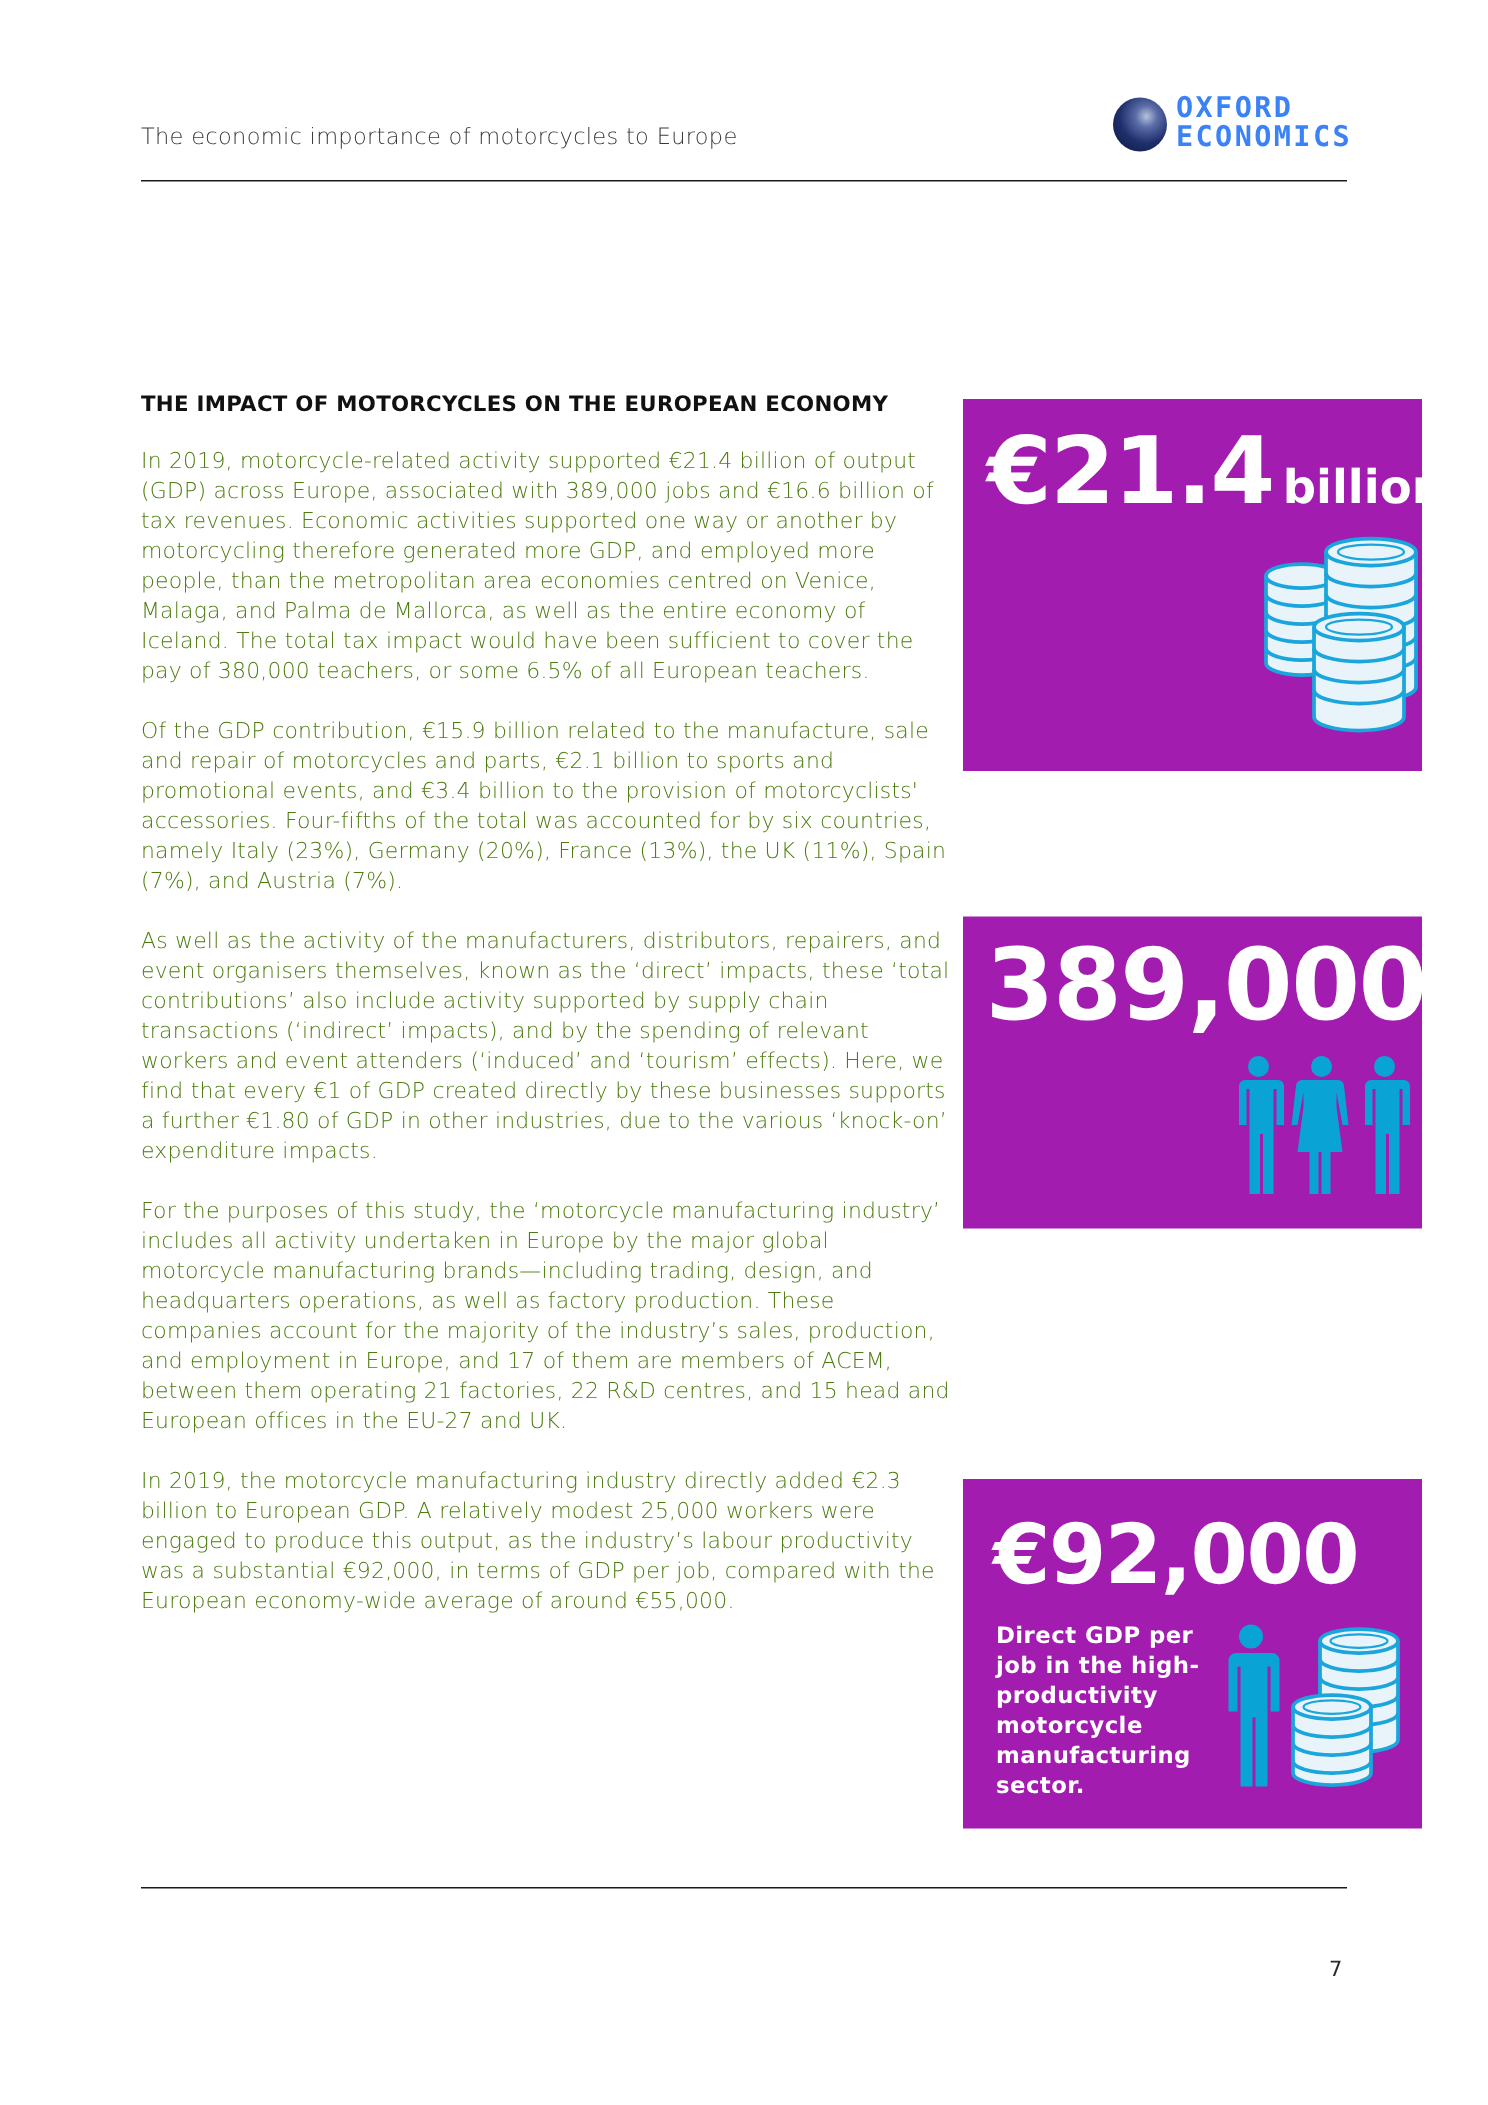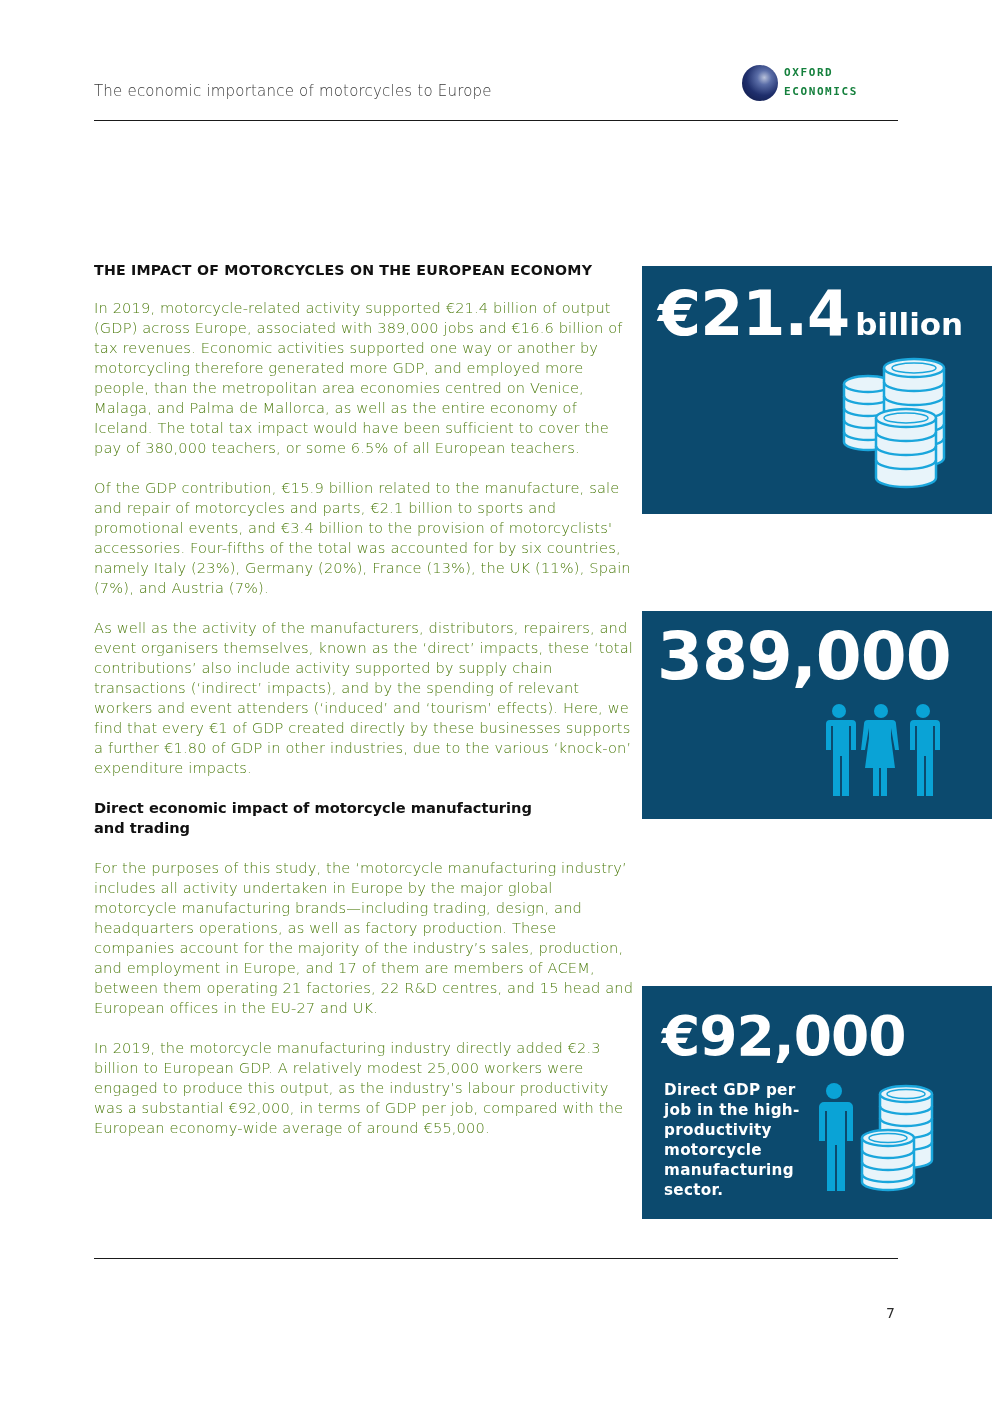--- a/index.html
+++ b/index.html
@@ -3,31 +3,31 @@
 <meta charset="utf-8">
 <style>
   * { margin: 0; padding: 0; box-sizing: border-box; }
   html, body { width: 992px; height: 1403px; background: #ffffff; }
   body { position: relative; font-family: "DejaVu Sans", sans-serif; color: #2b2b2b; overflow: hidden; }
 
   .header-title { position: absolute; left: 94px; top: 82px; font-size: 15px; color: #3a3a3a; letter-spacing: 0.2px; font-weight: 300; }
   .logo { position: absolute; left: 742px; top: 62px; width: 160px; height: 40px; }
   .logo .globe { position: absolute; left: 0; top: 3px; width: 36px; height: 36px; border-radius: 50%;
     background: radial-gradient(circle at 62% 35%, #b9c2db 0%, #5b6ea8 22%, #1f2f6c 55%, #0c1640 100%); }
-  .logo .wordmark { position: absolute; left: 42px; top: 1px; font-family: "DejaVu Sans Mono", monospace; font-size: 11px; line-height: 19px; letter-spacing: 1.6px; color: #15803d; font-weight: bold; }
+  .logo .wordmark { position: absolute; left: 42px; top: 1px; font-family: "DejaVu Sans Mono", monospace; font-size: 19px; line-height: 19px; letter-spacing: 1.6px; color: #3b82f6; font-weight: bold; }
   .rule { position: absolute; left: 94px; width: 804px; height: 1px; background: #1a1a1a; }
   .rule.top { top: 120px; }
   .rule.bottom { top: 1258px; }
 
   .main { position: absolute; left: 94px; top: 262px; width: 540px; }
   .section-heading { font-size: 14.2px; font-weight: bold; color: #111; letter-spacing: 0.2px; margin-bottom: 20px; white-space: nowrap; }
   .para { font-size: 14.6px; line-height: 20px; color: #4d7c0f; font-weight: 300; margin-bottom: 20px; letter-spacing: 0.15px; }
   .subheading { font-size: 14.6px; line-height: 20px; font-weight: bold; color: #111; margin-bottom: 20px; width: 470px; }
 
-  .callout { position: absolute; left: 642px; width: 350px; background: #0c4a6e; color: #ffffff; }
+  .callout { position: absolute; left: 642px; width: 306px; background: #a21caf; color: #ffffff; }
   .callout .big { font-weight: bold; color: #fff; white-space: nowrap; letter-spacing: -1px; }
   .callout .desc { font-size: 15.2px; line-height: 20px; font-weight: bold; letter-spacing: 0.3px; }
 
   .c1 { top: 266px; height: 248px; }
   .c1 .big { position: absolute; left: 16px; top: 12px; font-size: 62px; line-height: 72px; }
   .c1 .unit { font-size: 31px; letter-spacing: 0; margin-left: 6px; }
   .c1 .desc { position: absolute; left: 20px; top: 88px; width: 190px; }
   .c1 .icon { position: absolute; left: 200px; top: 88px; width: 115px; height: 140px; }
 
   .c2 { top: 611px; height: 208px; padding-left: 13px; }
@@ -53,21 +53,20 @@
     <div>ECONOMICS</div>
   </div>
 </div>
 <div class="rule top"></div>
 
 <div class="main">
   <div class="section-heading">THE IMPACT OF MOTORCYCLES ON THE EUROPEAN ECONOMY</div>
   <p class="para">In 2019, motorcycle-related activity supported €21.4 billion of output (GDP) across Europe, associated with 389,000 jobs and €16.6 billion of tax revenues. Economic activities supported one way or another by motorcycling therefore generated more GDP, and employed more people, than the metropolitan area economies centred on Venice, Malaga, and Palma de Mallorca, as well as the entire economy of Iceland. The total tax impact would have been sufficient to cover the pay of 380,000 teachers, or some 6.5% of all European teachers.</p>
   <p class="para">Of the GDP contribution, €15.9 billion related to the manufacture, sale and repair of motorcycles and parts, €2.1 billion to sports and promotional events, and €3.4 billion to the provision of motorcyclists' accessories. Four-fifths of the total was accounted for by six countries, namely Italy (23%), Germany (20%), France (13%), the UK (11%), Spain (7%), and Austria (7%).</p>
   <p class="para">As well as the activity of the manufacturers, distributors, repairers, and event organisers themselves, known as the ‘direct’ impacts, these ‘total contributions’ also include activity supported by supply chain transactions (‘indirect’ impacts), and by the spending of relevant workers and event attenders (‘induced’ and ‘tourism’ effects). Here, we find that every €1 of GDP created directly by these businesses supports a further €1.80 of GDP in other industries, due to the various ‘knock-on’ expenditure impacts.</p>
-  <div class="subheading">Direct economic impact of motorcycle manufacturing and trading</div>
   <p class="para">For the purposes of this study, the ‘motorcycle manufacturing industry’ includes all activity undertaken in Europe by the major global motorcycle manufacturing brands—including trading, design, and headquarters operations, as well as factory production. These companies account for the majority of the industry’s sales, production, and employment in Europe, and 17 of them are members of ACEM, between them operating 21 factories, 22 R&amp;D centres, and 15 head and European offices in the EU-27 and UK.</p>
   <p class="para">In 2019, the motorcycle manufacturing industry directly added €2.3 billion to European GDP. A relatively modest 25,000 workers were engaged to produce this output, as the industry’s labour productivity was a substantial €92,000, in terms of GDP per job, compared with the European economy-wide average of around €55,000.</p>
 </div>
 
 <div class="callout c1">
   <div class="big"><span>€21.4</span><span class="unit">billion</span></div>
   <svg class="icon" viewBox="0 0 115 140">
     <g fill="#e8f4fa" stroke="#1aa6dc" stroke-width="2.5">
 
       <path d="M2 30 v58 a24 8 0 0 0 48 0 v-58"></path>

